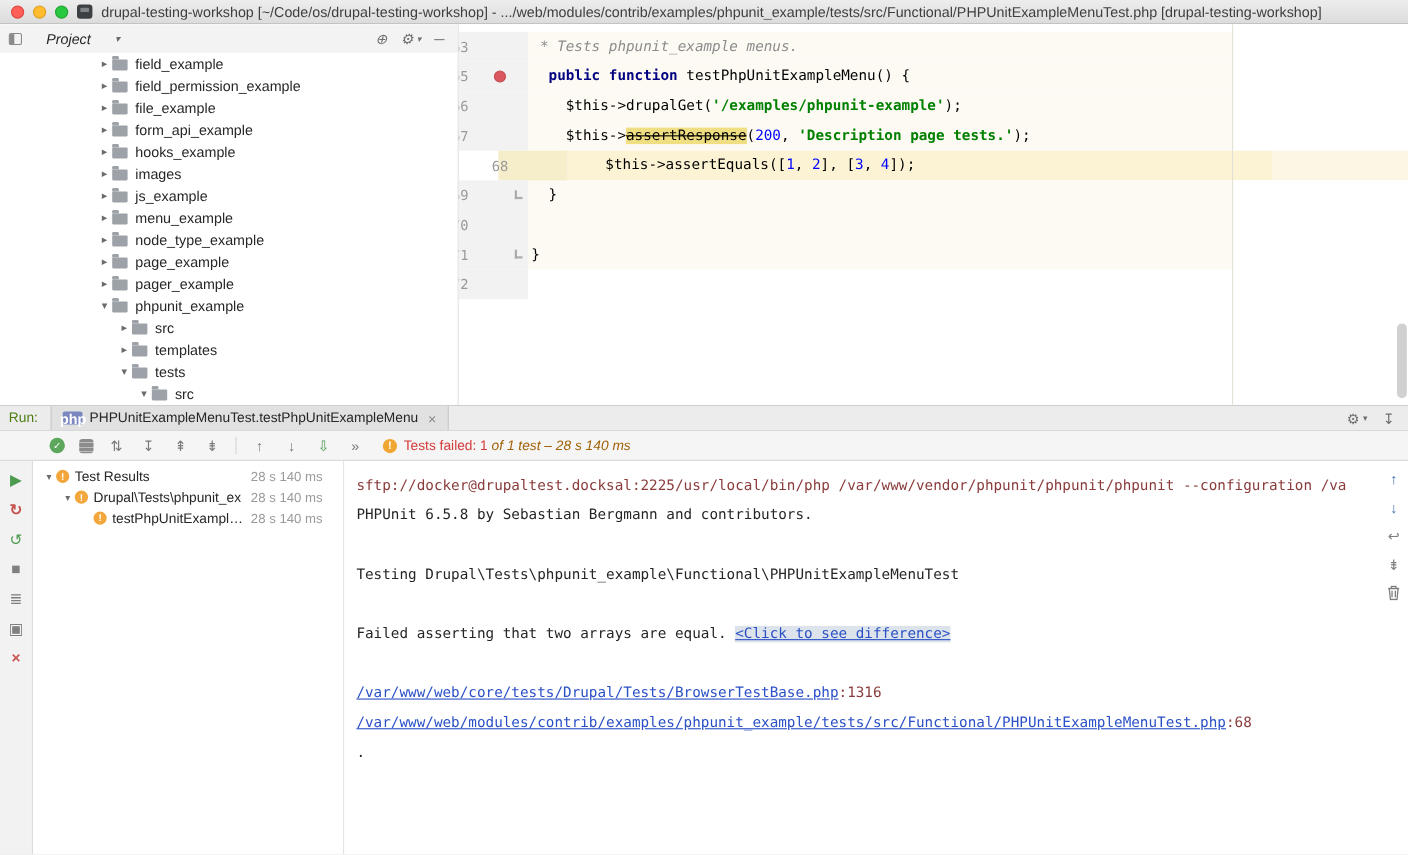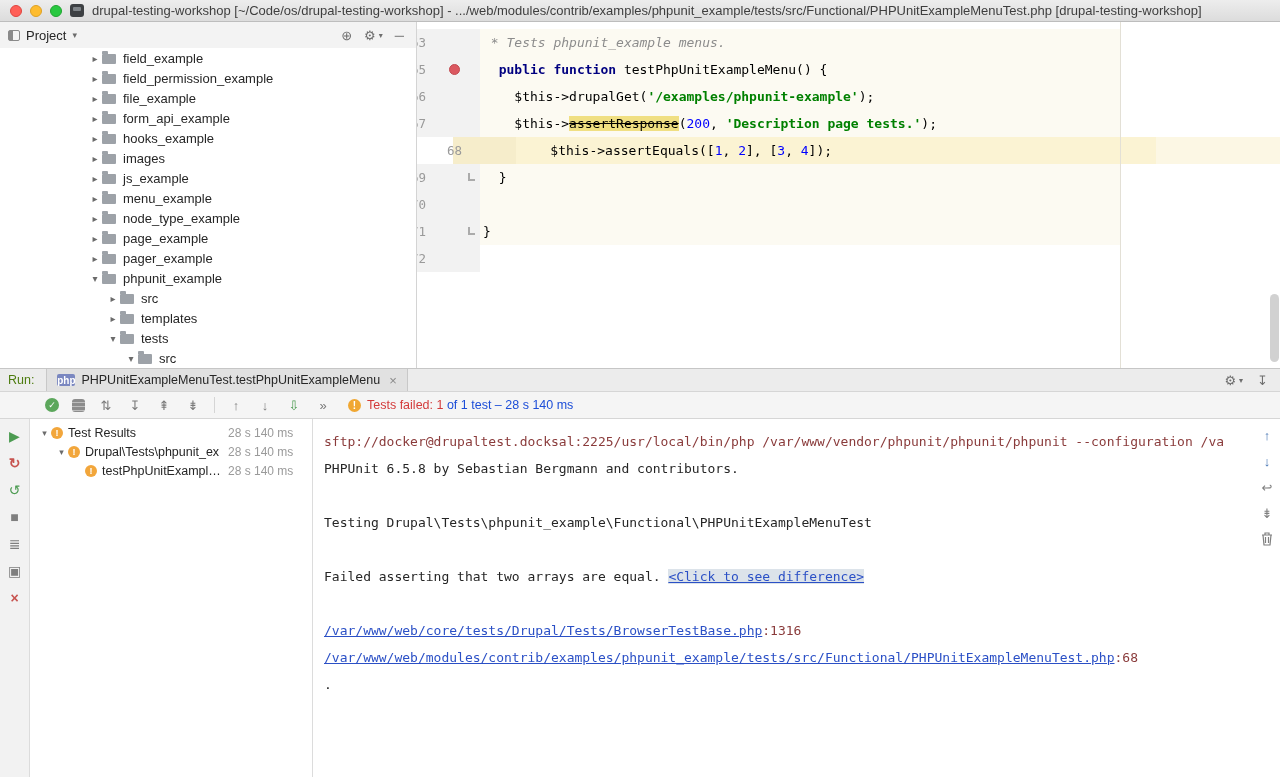--- a/index.html
+++ b/index.html
@@ -19,21 +19,21 @@
   .tl-yellow { background:#FEBC2E; border:1px solid #DEA123; }
   .tl-green { background:#28C840; border:1px solid #1FA52F; }
   .app-icon { width:14px; height:13px; border-radius:3px; background:#3d4043; flex:none; position:relative; }
   .app-icon::after { content:""; position:absolute; left:3px; top:3px; right:3px; height:4px; background:#7f8488; border-radius:1px; }
   .title-text { flex:1; font-size:13px; color:#3E3E3E; white-space:nowrap; overflow:hidden; text-overflow:ellipsis; }
 
   
   .main { display:flex; height:346px; }
 
   .project { width:417px; flex:none; border-right:1px solid #D4D4D4; display:flex; flex-direction:column; overflow:hidden; background:#fff; }
-  .project-header { height:26px; flex:none; display:flex; align-items:center; gap:6px; padding:0 12px 0 8px; background:#F3F3F3; font-size:13px; color:#262626; }
+  .project-header { height:26px; flex:none; display:flex; align-items:center; gap:22px; padding:0 12px 0 8px; background:#F3F3F3; font-size:13px; color:#262626;font-style:italic; }
   .ph-icon { width:12px; height:11px; border:1px solid #8a8a8a; border-radius:2px; position:relative; flex:none; }
   .ph-icon::after { content:""; position:absolute; left:0; top:0; bottom:0; width:4px; background:#8a8a8a; }
   .ph-caret { font-size:9px; color:#6b6b6b; }
   .ph-right { margin-left:auto; display:flex; align-items:center; gap:12px; color:#6e6e6e; font-size:13px; }
   .ph-right .small-caret { font-size:8px; margin-left:-9px; }
   #project-tree { flex:1; overflow:hidden; background:#fff; }
   .ptrow { height:20px; display:flex; align-items:center; font-size:13px; color:#262626; white-space:nowrap; }
   .pt-caret { width:14px; flex:none; font-size:10px; color:#6b6b6b; text-align:center; }
   .folder { width:14px; height:10px; background:#9DA2A8; border-radius:1px; position:relative; flex:none; margin-top:1px; }
   .folder::before { content:""; position:absolute; top:-3px; left:0; width:6px; height:3px; background:#9DA2A8; border-radius:1px 1px 0 0; }
@@ -60,34 +60,34 @@
   .tok-plain   { color:#000; }
   .tok-deprecated { color:#000; text-decoration:line-through; background:#F0DF82; }
   .margin-guide { position:absolute; left:703px; top:0; bottom:0; width:1px; background:#E3E0D6; pointer-events:none; }
   .ed-scroll { position:absolute; right:1px; top:272px; width:9px; height:68px; border-radius:5px; background:rgba(0,0,0,0.18); }
 
   
   .run { height:409px; display:flex; flex-direction:column; border-top:1px solid #C6C6C6; background:#fff; }
   .run-tabbar { height:23px; flex:none; background:#ECECEC; border-bottom:1px solid #D6D6D6; display:flex; align-items:center; font-size:12.5px; }
   .run-label { padding:0 12px 0 8px; color:#4d7c0f; }
   .run-tab { height:100%; display:flex; align-items:center; gap:6px; padding:0 10px; background:#E1E1E1; border-left:1px solid #C8C8C8; border-right:1px solid #C8C8C8; color:#262626; }
-  .php-badge { width:18px; height:12px; border-radius:2px; background:#7A87C0; color:#fff; font-size:10px; font-weight:bold; display:flex; align-items:center; justify-content:center; flex:none; }
+  .php-badge { width:18px; height:12px; border-radius:2px; background:#7A87C0; color:#fff; font-size:13px; font-weight:bold; display:flex; align-items:center; justify-content:center; flex:none; }
   .tab-close { color:#8A8A8A; margin-left:3px; font-size:13px; }
   .tabbar-right { margin-left:auto; display:flex; align-items:center; gap:14px; padding-right:12px; color:#6e6e6e; font-size:13px; }
   .tabbar-right .small-caret { font-size:8px; margin-left:-11px; }
 
   .run-toolbar { height:27px; flex:none; background:#F5F5F5; border-bottom:1px solid #D6D6D6; display:flex; align-items:center; gap:13px; padding-left:45px; font-size:13px; color:#7a7a7a; }
   .tb-icon { width:16px; text-align:center; }
   .circle-pass { width:14px; height:14px; border-radius:50%; background:#5CA75C; color:#fff; font-size:9px; line-height:14px; text-align:center; }
   .square-ign { width:13px; height:13px; border-radius:3px; background:repeating-linear-gradient(180deg,#8C8C8C 0 3px,#BDBDBD 3px 4px); }
   .tb-sep { width:1px; height:16px; background:#D5D5D5; }
   .warn-badge { width:13px; height:13px; border-radius:50%; background:#F0A732; color:#fff; font-weight:bold; font-size:10px; line-height:13px; text-align:center; flex:none; }
   .run-status { display:flex; align-items:center; gap:6px; font-size:12.5px; margin-left:4px; }
   .status-failed { color:#D33B3B; }
-  .status-rest { color:#1d4ed8; }
+  .status-rest { color:#a16207;font-style:italic; }
 
   .run-body { flex:1; display:flex; overflow:hidden; background:#fff; }
   .run-leftstrip { width:30px; flex:none; background:#F2F2F2; border-right:1px solid #DCDCDC; display:flex; flex-direction:column; align-items:center; padding-top:9px; gap:11px; font-size:14px; }
   .ls-icon { width:16px; height:16px; line-height:16px; text-align:center; }
   .i-green { color:#4C9B51; }
   .i-red { color:#C75450; font-weight:bold; }
   .i-gray { color:#7F7F7F; }
   .i-blue { color:#3E6FB0; }
 
   #run-tree { width:283px; flex:none; border-right:1px solid #DCDCDC; padding-top:4px; font-size:12.5px; overflow:hidden; background:#fff; }

